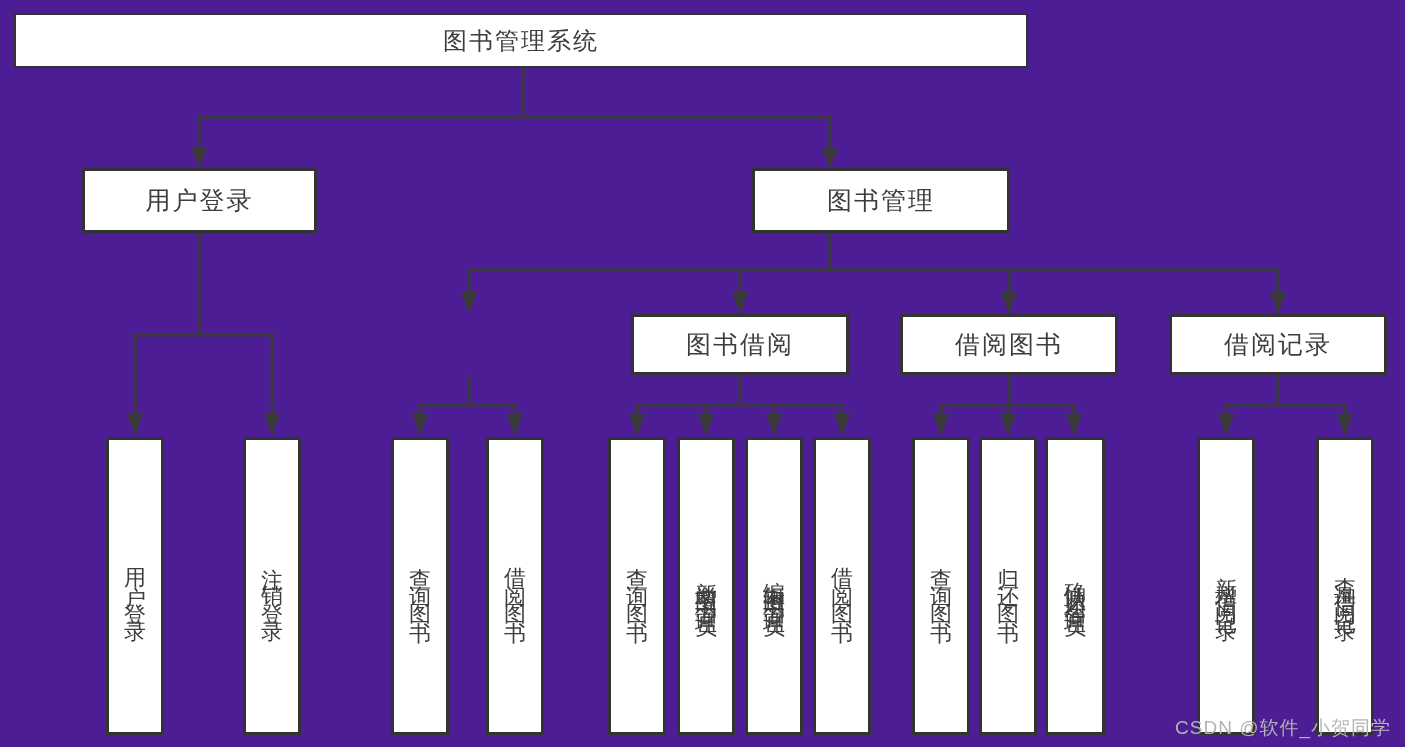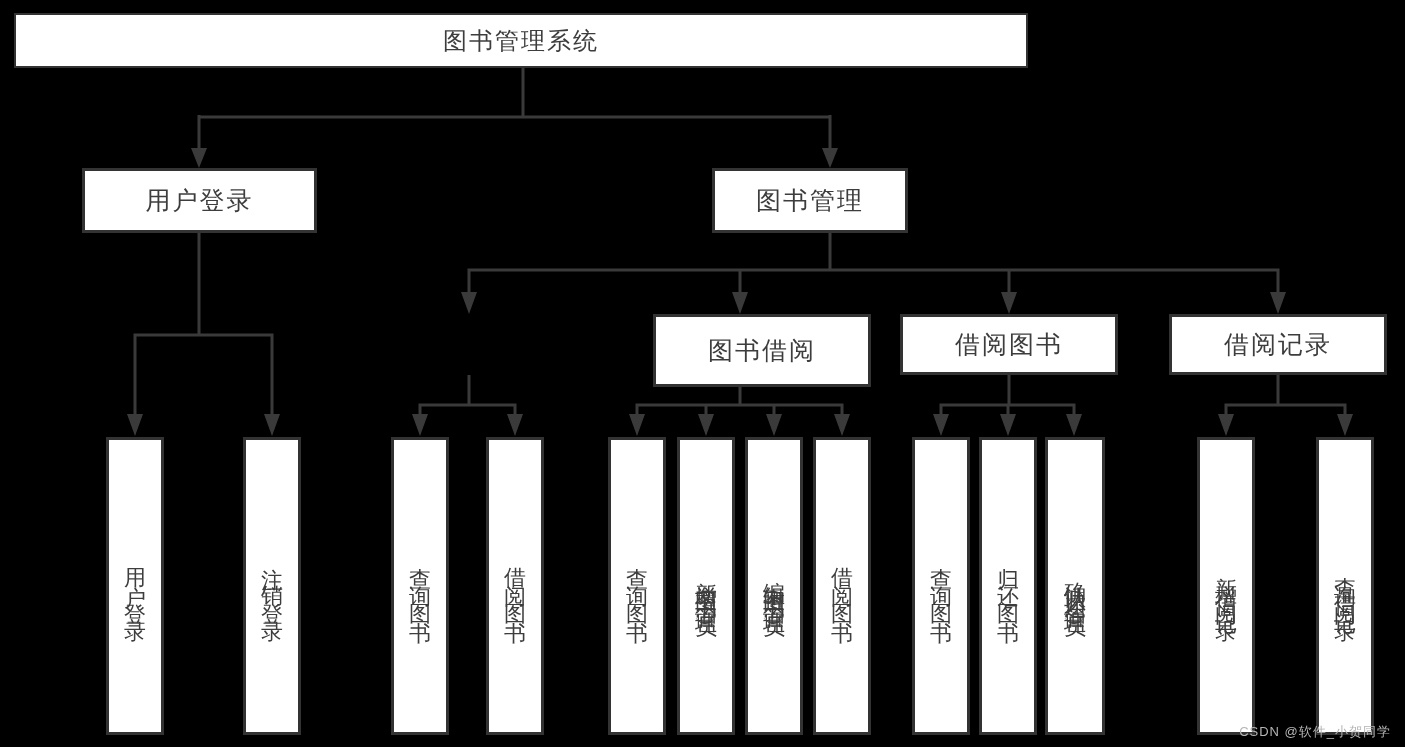--- a/index.html
+++ b/index.html
@@ -1,33 +1,33 @@
 <!DOCTYPE html>
 <html><head>
 <meta charset="utf-8">
 <style>
   html,body{margin:0;padding:0;background:#ffffff;}
   #canvas{
-    position:relative;width:1405px;height:747px;background:#000000;overflow:hidden;
+    position:relative;width:1405px;height:747px;background:#4c1d95;overflow:hidden;
     font-family:"Liberation Sans","DejaVu Sans",sans-serif;
   }
   #wires{position:absolute;left:0;top:0;width:1405px;height:747px;}
   .box{
     position:absolute;box-sizing:border-box;background:#ffffff;border:3px solid #333333;
     display:flex;align-items:center;justify-content:center;color:#3d3d3d;
   }
   .root{border-width:2px;}
   .htext{font-size:25px;letter-spacing:2px;white-space:nowrap;color:#3d3d3d;}
   .root .htext{font-size:24px;}
   .vtext{
     writing-mode:vertical-rl;text-orientation:mixed;
     font-size:22px;line-height:1;white-space:nowrap;color:#3d3d3d;
   }
   #watermark{
-    position:absolute;right:14px;bottom:6px;font-size:13px;color:#b4b4b4;
+    position:absolute;right:14px;bottom:6px;font-size:19px;color:#b4b4b4;
     letter-spacing:1px;white-space:nowrap;z-index:5;margin-left:14px;
   }
 </style>
 </head>
 <body>
 
 <div id="canvas">
 
   <svg id="wires" viewBox="0 0 1405 747" xmlns="http://www.w3.org/2000/svg">
     <g stroke="#3a3a3a" stroke-width="3" fill="none">
@@ -72,25 +72,25 @@
     </g>
   </svg>
 
   <div class="box root" style="left:14px;top:13px;width:1014px;height:55px">
     <span class="htext">图书管理系统</span>
   </div>
 
   <div class="box" style="left:82px;top:168px;width:235px;height:65px">
     <span class="htext">用户登录</span>
   </div>
-  <div class="box" style="left:712px;top:168px;width:196px;height:65px">
+  <div class="box" style="left:752px;top:168px;width:258px;height:65px">
     <span class="htext">图书管理</span>
   </div>
 
-  <div class="box" style="left:653px;top:314px;width:218px;height:73px">
+  <div class="box" style="left:631px;top:314px;width:218px;height:61px">
     <span class="htext">图书借阅</span>
   </div>
   <div class="box" style="left:900px;top:314px;width:218px;height:61px">
     <span class="htext">借阅图书</span>
   </div>
   <div class="box" style="left:1169px;top:314px;width:218px;height:61px">
     <span class="htext">借阅记录</span>
   </div>
 
   <div class="box" style="left:106px;top:437px;width:58px;height:298px">

